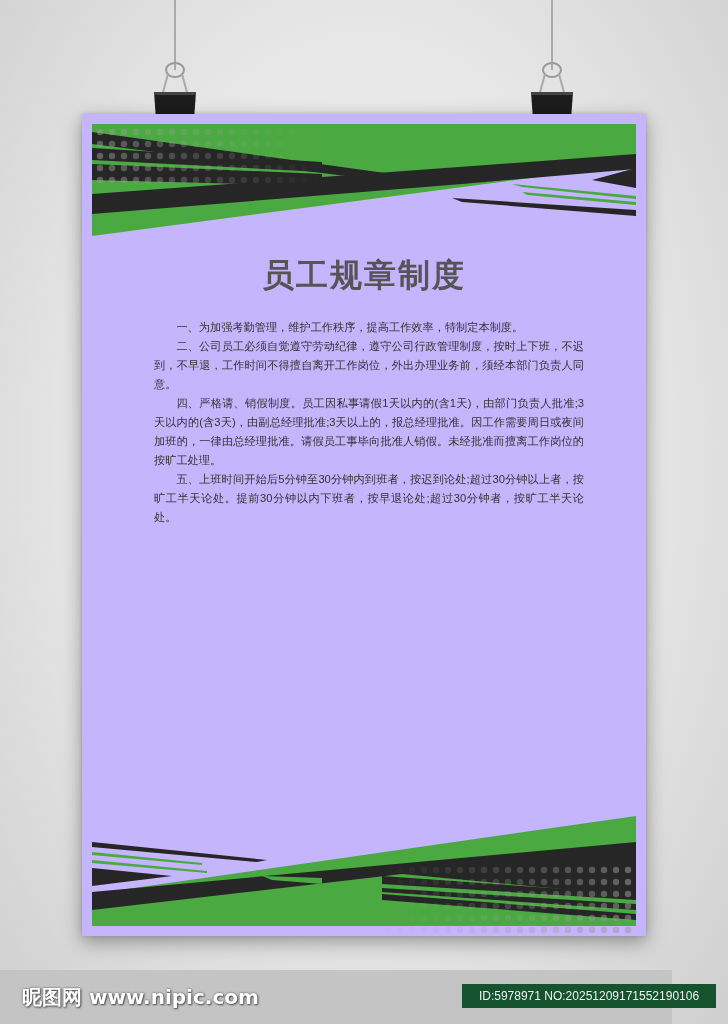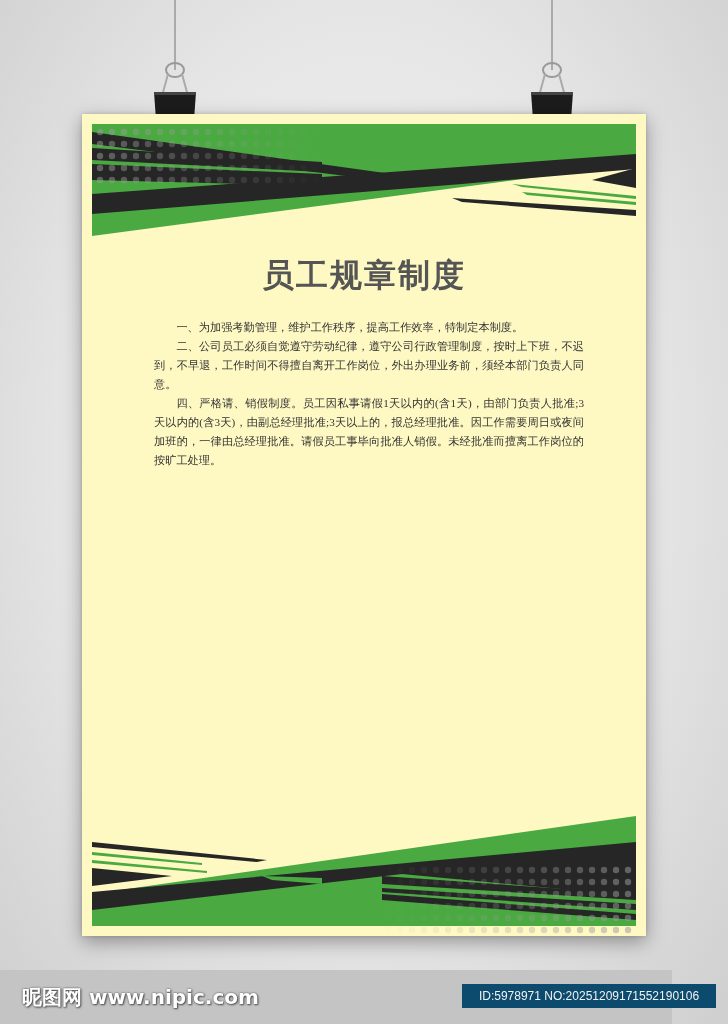--- a/index.html
+++ b/index.html
@@ -1,32 +1,32 @@
 <!DOCTYPE html>
 <html><head>
 <meta charset="utf-8">
 <style>
   html,body{margin:0;padding:0;}
   body{width:728px;height:1024px;position:relative;overflow:hidden;
     background:radial-gradient(ellipse at 50% 45%, #f4f4f4 0%, #e6e6e6 55%, #cfcfcf 100%);
     font-family:"DejaVu Sans","Liberation Sans",sans-serif;}
   .wire{position:absolute;top:0;width:2px;height:70px;background:linear-gradient(to right,#888,#ccc,#888);}
   .clip{position:absolute;}
-  .poster{position:absolute;left:82px;top:114px;width:564px;height:822px;background:#fef9c3;
+  .poster{position:absolute;left:82px;top:114px;width:564px;height:822px;background:#c4b5fd;
     box-shadow:0 6px 18px rgba(0,0,0,0.35), 0 0 4px rgba(0,0,0,0.15);}
   .deco{position:absolute;left:0;width:564px;}
   .title{position:absolute;left:0;top:140px;width:564px;text-align:center;
     font-family:"DejaVu Sans","Liberation Sans",sans-serif;font-weight:bold;font-size:32px;color:#555;letter-spacing:2px;}
   .body{position:absolute;left:72px;top:204px;width:430px;font-size:11.2px;line-height:19px;color:#333;
-    font-family:Liberation Serif, serif;}
+    font-family:Liberation Sans, sans-serif;}
   .body p{margin:0;text-indent:2em;text-align:justify;}
   .footer{position:absolute;left:0;top:970px;width:672px;height:54px;background:#c4c4c4;}
   .logo{position:absolute;left:22px;top:14px;font-size:20px;font-weight:bold;color:#fff;
     text-shadow:0 0 2px #444,1px 1px 2px #555;font-family:"DejaVu Sans",sans-serif;}
-  .idbox{position:absolute;left:462px;top:14px;width:254px;height:24px;background:#0c4a6e;color:#f2f2f2;
+  .idbox{position:absolute;left:462px;top:14px;width:254px;height:24px;background:#14532d;color:#f2f2f2;
     font-size:12px;line-height:24px;text-align:center;font-family:"Liberation Sans",sans-serif;}
 </style>
 </head>
 <body>
 
 <div class="wire" style="left:174px;"></div>
 <div class="wire" style="left:551px;"></div>
 
 <svg class="clip" style="left:150px;top:56px;" width="50" height="64" viewBox="0 0 50 64">
   <ellipse cx="25" cy="14" rx="9" ry="7" fill="none" stroke="#999" stroke-width="2"></ellipse>
@@ -71,20 +71,21 @@
     <polygon points="440,78 554,88 554,91 445,81" fill="#4aaa41"></polygon>
     <polygon points="370,84 554,96 554,102 380,88" fill="#262626"></polygon>
   </svg>
 
   <div class="title">员工规章制度</div>
 
   <div class="body">
     <p>一、为加强考勤管理，维护工作秩序，提高工作效率，特制定本制度。</p>
     <p>二、公司员工必须自觉遵守劳动纪律，遵守公司行政管理制度，按时上下班，不迟到，不早退，工作时间不得擅自离开工作岗位，外出办理业务前，须经本部门负责人同意。</p>
     <p>四、严格请、销假制度。员工因私事请假1天以内的(含1天)，由部门负责人批准;3天以内的(含3天)，由副总经理批准;3天以上的，报总经理批准。因工作需要周日或夜间加班的，一律由总经理批准。请假员工事毕向批准人销假。未经批准而擅离工作岗位的按旷工处理。</p>
+    <p>五、上班时间开始后5分钟至30分钟内到班者，按迟到论处;超过30分钟以上者，按旷工半天论处。提前30分钟以内下班者，按早退论处;超过30分钟者，按旷工半天论处。</p>
   </div>
 
   <svg class="deco" style="top:690px;" width="564" height="130" viewBox="0 0 564 130">
     <defs>
       <pattern id="dots2" x="0" y="0" width="12" height="12" patternUnits="userSpaceOnUse">
         <circle cx="6" cy="6" r="3.2" fill="#9a9a9a" opacity="0.55"></circle>
       </pattern>
       <linearGradient id="fade2" x1="1" y1="0" x2="0" y2="0">
         <stop offset="0" stop-color="#fff" stop-opacity="1"></stop>
         <stop offset="1" stop-color="#fff" stop-opacity="0"></stop>

